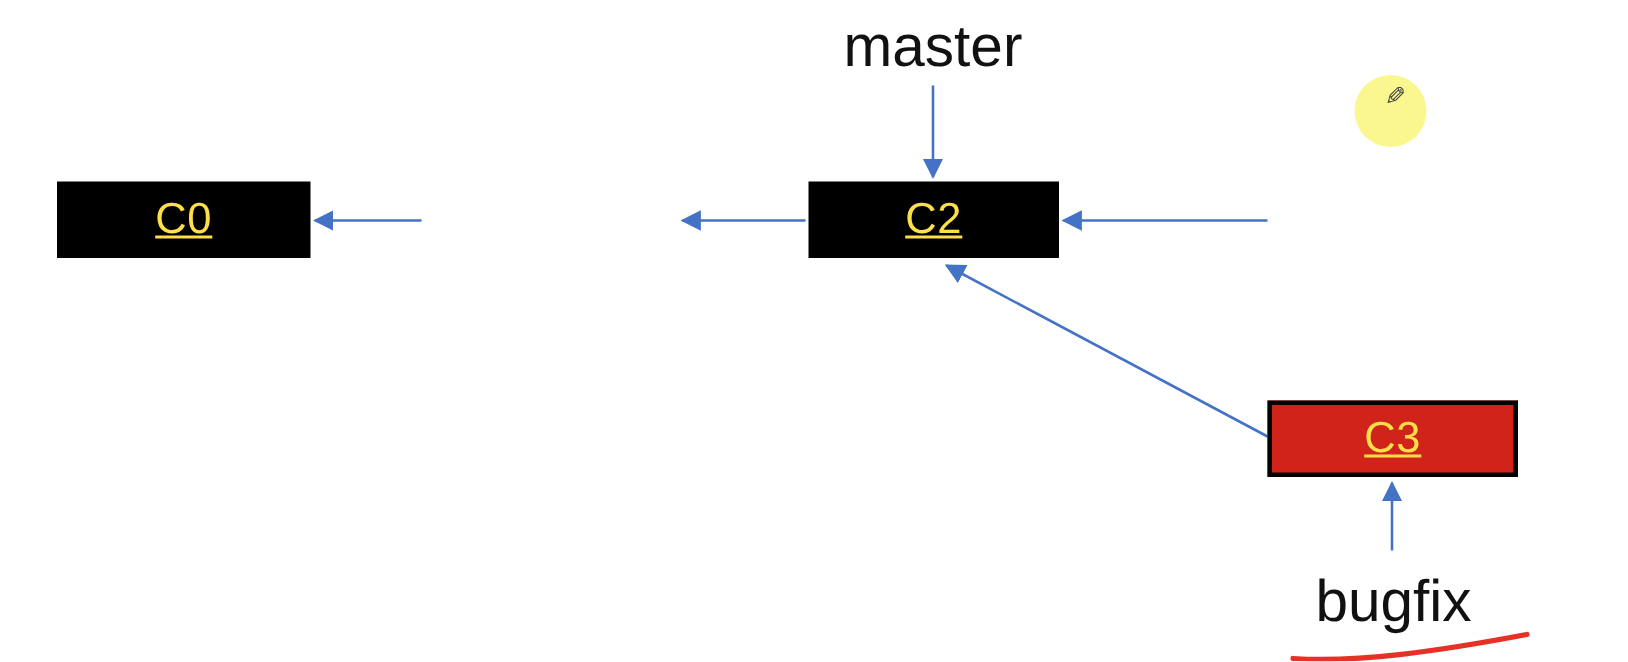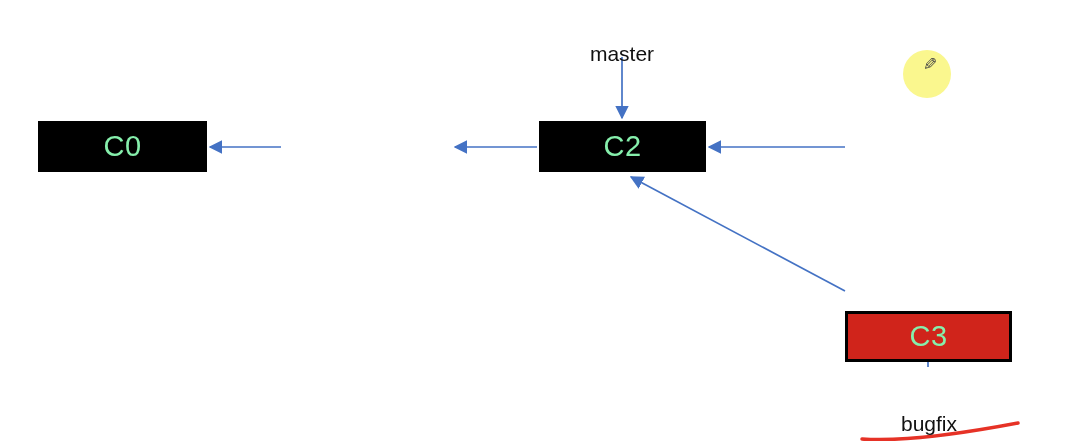--- a/index.html
+++ b/index.html
@@ -18,45 +18,44 @@
   .arrow-layer {
     position: absolute;
     left: 0; top: 0;
     width: 1085px;
     height: 441px;
     pointer-events: none;
   }
   .commit-box {
     position: absolute;
     background: #000000;
-    color: #86efac;
+    color: #fde047;
     display: flex;
     align-items: center;
     justify-content: center;
     font-size: 29px;
     letter-spacing: 0.5px;
     box-sizing: border-box;
+    text-decoration: underline;
   }
   .commit-c0 { left: 38px;  top: 121px; width: 169px; height: 51px; }
   .commit-c1 { left: 283px; top: 121px; width: 169px; height: 51px; }
   .commit-c2 { left: 539px; top: 121px; width: 167px; height: 51px; }
   .commit-c4 { left: 847px; top: 121px; width: 166px; height: 51px; }
   .commit-c3 {
     left: 845px; top: 267px; width: 167px; height: 51px;
     background: #D0241B;
     border: 3px solid #000000;
-    margin-top: 44px;
   }
   .branch-label {
     position: absolute;
     color: #111111;
-    font-size: 21px;
+    font-size: 39px;
     transform: translateX(-50%);
     white-space: nowrap;
-    margin-top: 32px;
   }
   .label-master { left: 622px; top: 10px; }
   .label-bugfix { left: 929px; top: 380px; text-align: center; }
   .highlight-circle {
     position: absolute;
     left: 903px; top: 50px;
     width: 48px; height: 48px;
     border-radius: 50%;
     background: #FAF78E;
     border: none;

